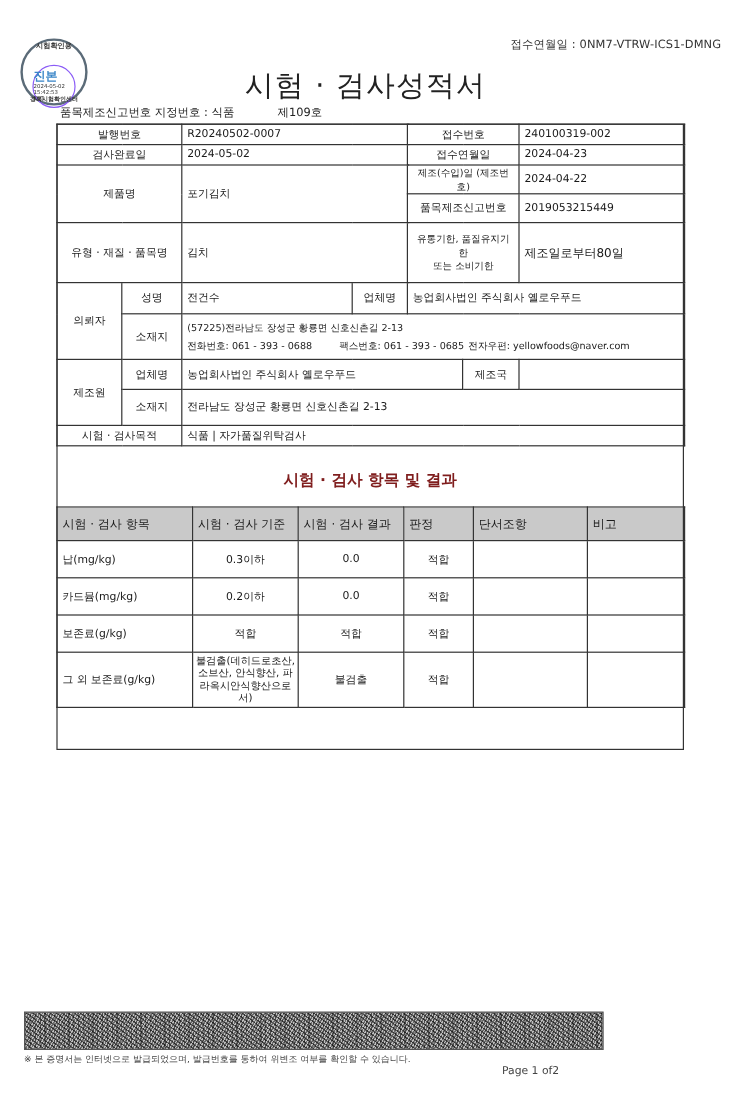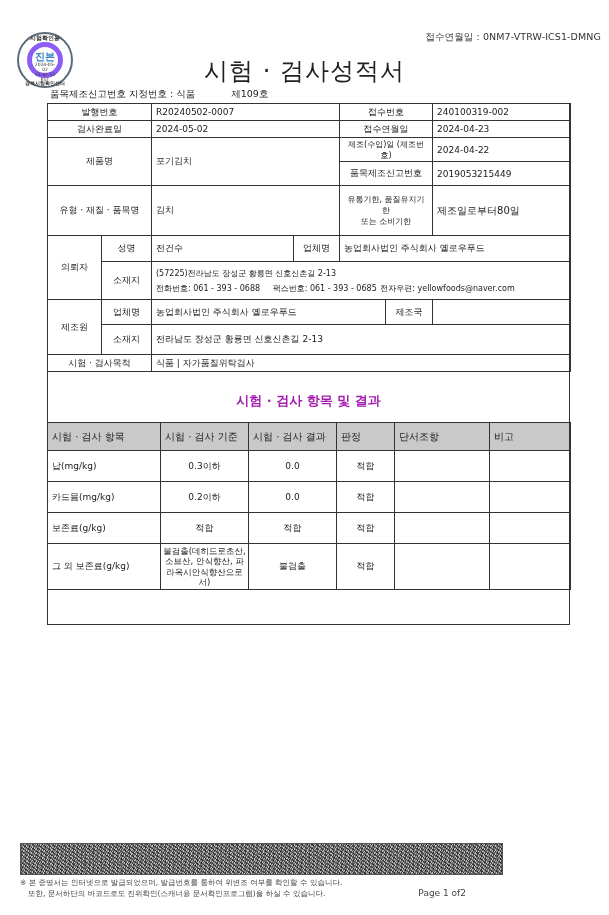--- a/index.html
+++ b/index.html
@@ -2,35 +2,35 @@
 <html><head>
 <meta charset="utf-8">
 <style>
   html, body { margin:0; padding:0; background:#ffffff; }
   body { width:609px; height:915px; position:relative; overflow:hidden;
          font-family:"DejaVu Sans","Liberation Sans",sans-serif; color:#1a1a1a; }
   .abs { position:absolute; }
   .doc-id { right:8px; top:31px; font-size:9.5px; color:#333; letter-spacing:0.1px; }
   .title { left:0; width:609px; top:55px; text-align:center; font-size:24px; letter-spacing:1px; color:#222; }
   .stamp { left:17px; top:32px; width:56px; height:56px; border:2px solid #5b6b78; border-radius:50%; box-sizing:border-box; background:#fff; }
-  .stamp-inner { position:absolute; left:8px; top:8px; width:36px; height:36px; border:5px solid #8b5cf6; border-radius:50%; box-sizing:border-box; text-align:center; }
+  .stamp-inner { position:absolute; left:8px; top:20px; width:36px; height:36px; border:1px solid #8b5cf6; border-radius:50%; box-sizing:border-box; text-align:left; }
   .stamp-main { font-size:10px; font-weight:bold; color:#3a86c8; line-height:11px; margin-top:4px; }
   .stamp-date { font-size:4.5px; color:#333; line-height:5px; }
   .stamp-top { position:absolute; top:0px; left:0; width:52px; text-align:center; font-size:6px; font-weight:bold; color:#333; }
   .stamp-bottom { position:absolute; bottom:0px; left:0; width:52px; text-align:center; font-size:5px; font-weight:bold; color:#333; }
   .designation { left:50px; top:88px; font-size:9.5px; color:#222; }
   .designation .num { margin-left:36px; }
 
   table { border-collapse:collapse; position:absolute; table-layout:fixed; }
   td, th { border:1px solid #333; font-size:9px; padding:0 4px; overflow:hidden; }
   .info { left:47px; top:103px; width:523px; }
   .lbl { text-align:center; }
   .lbl-sm { text-align:center; font-size:8px; line-height:11px; }
   .outer-wrap { position:absolute; left:47px; top:103px; width:523px; height:522px; border:1.5px solid #333; box-sizing:border-box; pointer-events:none; }
-  .section-title { position:absolute; left:47px; top:380px; width:523px; height:42px; text-align:center; line-height:42px; font-size:13px; font-weight:bold; color:#a21caf; }
+  .section-title { position:absolute; left:47px; top:380px; width:523px; height:42px; text-align:center; line-height:42px; font-size:13px; font-weight:bold; color:#7f1d1d; }
   .results { left:47px; top:422px; width:523px; }
   .results th { background:#c9c9c9; font-weight:normal; font-size:10px; height:27px; text-align:left; }
   .results td { height:30px; font-size:9px; }
   .results td.c { text-align:center; }
   .results td.multi { font-size:8.5px; line-height:10.5px; text-align:center; padding:0 2px; }
 
   .barcode { left:20px; top:843px; width:483px; height:32px; border:1px solid #555; box-sizing:border-box;
     background:
       repeating-linear-gradient(37deg, rgba(0,0,0,0.55) 0 1px, transparent 1px 3px),
       repeating-linear-gradient(-61deg, rgba(0,0,0,0.45) 0 1px, transparent 1px 2px),
@@ -111,21 +111,21 @@
     <td>전건수</td>
     <td class="lbl">업체명</td>
     <td colspan="5">농업회사법인 주식회사 옐로우푸드</td>
   </tr>
   <tr style="height:38px">
     <td class="lbl">소재지</td>
     <td colspan="7" style="font-size:8px; line-height:15px;">
       <div>(57225)전라남도 장성군 황룡면 신호신촌길 2-13</div>
       <div>
         <span>전화번호:  061 - 393 - 0688</span>
-        <span style="margin-left:10px">팩스번호: 061 - 393 - 0685</span>
+        <span style="margin-left:20px">팩스번호: 061 - 393 - 0685</span>
         <span style="margin-left:1px">전자우편:  yellowfoods@naver.com</span>
       </div>
     </td>
   </tr>
   <tr style="height:25px">
     <td class="lbl" rowspan="2">제조원</td>
     <td class="lbl">업체명</td>
     <td colspan="5">농업회사법인 주식회사 옐로우푸드</td>
     <td class="lbl">제조국</td>
     <td></td>
@@ -194,15 +194,14 @@
     <td></td>
   </tr>
 </tbody>
   </table>
 
 <div class="outer-wrap"></div>
 
 <div class="abs barcode"></div>
 <div class="abs footnote">
   <div>※ 본 증명서는 인터넷으로 발급되었으며, 발급번호를 통하여 위변조 여부를 확인할 수 있습니다.</div>
-  <div style="padding-left:8px">또한, 문서하단의 바코드로도 진위확인(스캐너용 문서확인프로그램)을 하실 수 있습니다.</div>
 </div>
 <div class="abs page-num">Page 1 of2</div>
 
 </body></html>

